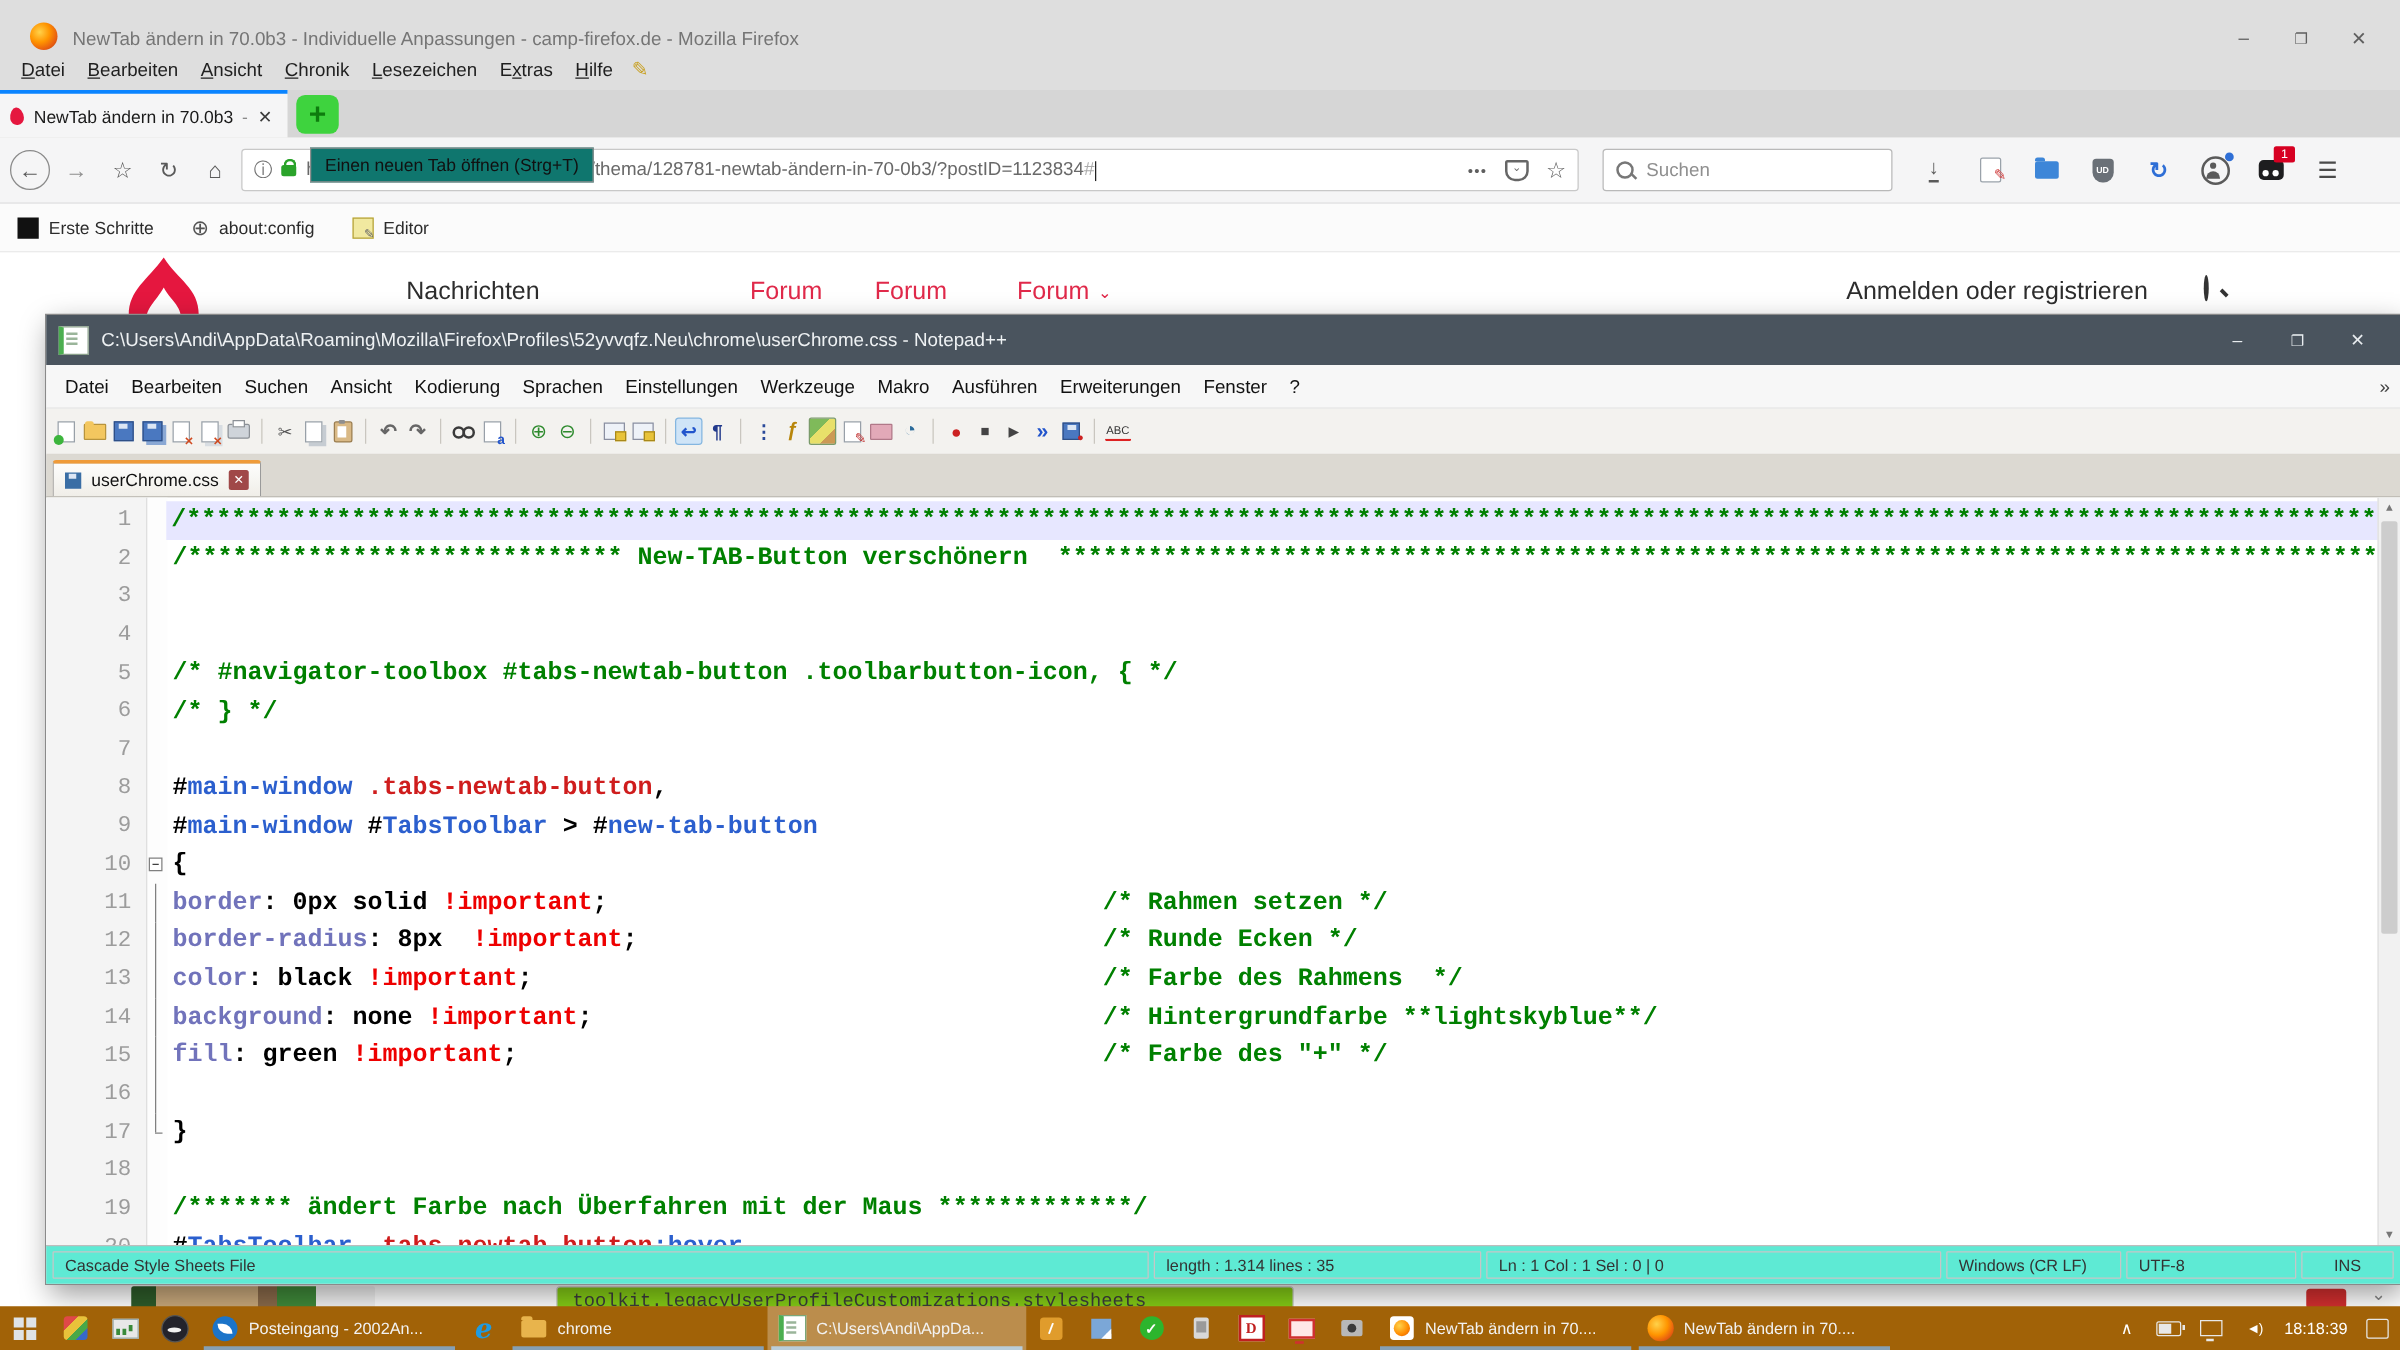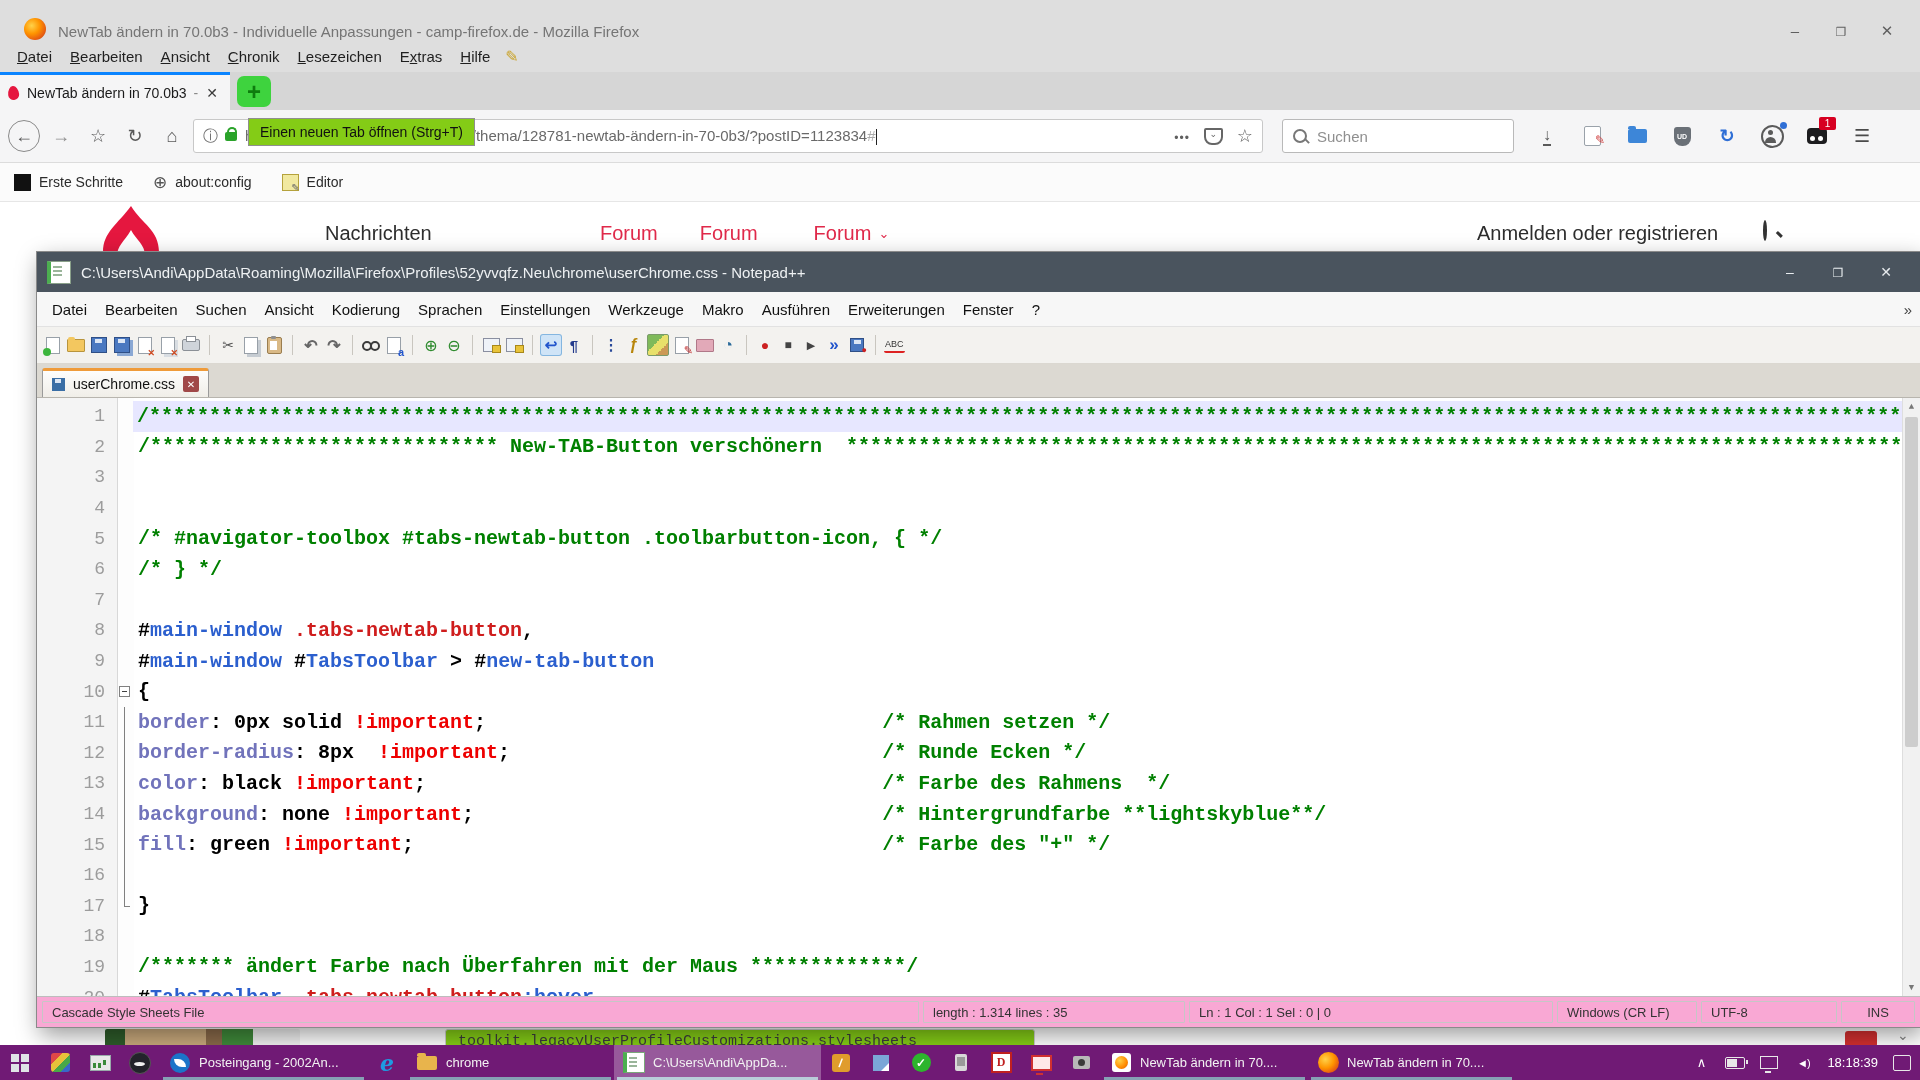--- a/index.html
+++ b/index.html
@@ -24,21 +24,21 @@
   .ff-tab{width:230px;background:#f5f5f6;border-top:3px solid #0a84ff;display:flex;align-items:center;
           padding:16px 8px;font-size:14px;color:#1a1a1a;box-sizing:border-box}
   .flame-mini{width:11px;height:14px;background:#e5173f;border-radius:50% 50% 50% 50%/62% 62% 38% 38%;
           transform:rotate(-6deg);margin-right:8px;flex:0 0 auto}
   .ff-tab-label{white-space:nowrap;overflow:hidden;text-overflow:ellipsis;flex:1}
   .ff-tab-dash{color:#8a8a8a;margin:0 4px}
   .tab-close{font-size:14px;color:#3a3a3a;padding:2px 4px}
   .tab-close::before{content:"✕"}
   .newtab-btn{position:absolute;left:237px;top:4px;width:34px;height:31px;border-radius:7px;background:#3ed33e;
           display:flex;align-items:center;justify-content:center;color:#0e7c0e;font-size:24px;font-weight:bold;line-height:1}
-  .ff-tooltip{position:absolute;left:248px;top:118px;z-index:60;background:#84cc16;border:1px solid #8f8f8f;
+  .ff-tooltip{position:absolute;left:248px;top:118px;z-index:60;background:#0f766e;border:1px solid #8f8f8f;
           padding:5px 11px;font-size:14px;color:#111;white-space:nowrap}
 
   .ff-navbar{height:52px;background:#f5f5f6;border-bottom:1px solid #dcdcdc;display:flex;align-items:center;padding:0 8px;gap:5px}
   .nav-ic{width:32px;height:32px;display:flex;align-items:center;justify-content:center;color:#5a5a5a;font-size:18px;flex:0 0 auto}
   .back-circle{border:1.5px solid #8a8a8a;border-radius:50%;width:30px;height:30px}
   .fwd{color:#8f8f8f}
   .urlbar{width:1070px;height:34px;background:#fff;border:1px solid #c8c8c8;border-radius:3px;display:flex;
           align-items:center;padding:0 9px;box-sizing:border-box;font-size:15px;flex:0 0 auto}
   .info-icon{color:#717171;font-size:15px;margin-right:7px}
   .info-icon::before{content:"ⓘ"}
@@ -211,29 +211,29 @@
   .crow.cur .codeln{background:#e7e7ff}
   .caret{display:inline-block;width:2px;height:22px;background:#44447e;margin-right:-1px}
   .sg-cmt{color:#008000}.sg-id{color:#2b5fce}.sg-cls{color:#cf1d1d}.sg-prop{color:#7173bb}
   .sg-imp{color:#ee0000}.sg-op{color:#000}.sg-val{color:#000}
   .npp-vscroll{position:absolute;right:0;top:0;bottom:0;width:17px;background:#f1f1f1;border-left:1px solid #dedede}
   .vs-up,.vs-dn{position:absolute;left:0;width:17px;height:17px;color:#777;font-size:9px;display:flex;align-items:center;justify-content:center}
   .vs-up{top:0}.vs-up::before{content:"▲"}
   .vs-dn{bottom:0}.vs-dn::before{content:"▼"}
   .vs-thumb{position:absolute;left:2px;top:19px;width:13px;height:330px;background:#cdcdcd;border-radius:2px}
 
-  .npp-statusbar{height:30px;background:#f9a8d4;border-top:1px solid #bdbdbd;display:flex;align-items:center;
+  .npp-statusbar{height:30px;background:#5eead4;border-top:1px solid #bdbdbd;display:flex;align-items:center;
        font-size:13px;color:#333;padding:0 3px;flex:0 0 auto}
   .sb-cell{border:1px solid #c6c6c6;border-radius:1px;height:22px;line-height:22px;padding:0 9px;margin:0 2px;
        white-space:nowrap;overflow:hidden;box-sizing:border-box}
   .sb-type{flex:1}
   .sb-len{width:262px}.sb-pos{width:364px}.sb-eol{width:140px}.sb-enc{width:136px}.sb-ins{width:74px;text-align:center}
 
   
-  .taskbar{position:absolute;left:0;top:1045px;width:1920px;height:35px;background:#701a75;display:flex;
+  .taskbar{position:absolute;left:0;top:1045px;width:1920px;height:35px;background:#a16207;display:flex;
        align-items:stretch;color:#ececec;z-index:50}
   .tb-item{display:flex;align-items:center;padding:0 8px;position:relative;gap:7px}
   .tb-item.open::after{content:"";position:absolute;left:3px;right:3px;bottom:0;height:3px;background:#86a0b4}
   .tb-item.active{background:#49556200;background:rgba(255,255,255,.28)}
   .tb-item.active::after{content:"";position:absolute;left:3px;right:3px;bottom:0;height:3px;background:#b9cdd9}
   .tb-label{font-size:13px;color:#f2f2f2;width:160px;white-space:nowrap;overflow:hidden}
   .tb-right{margin-left:auto;display:flex;align-items:center;gap:4px;padding-right:6px}
   .tb-clock{font-size:13px;color:#fff;padding:0 8px}
   .ti{width:24px;height:24px;display:flex;align-items:center;justify-content:center;position:relative;flex:0 0 auto}
   .ic-start{display:grid;grid-template-columns:8px 8px;grid-template-rows:8px 8px;gap:2px}

